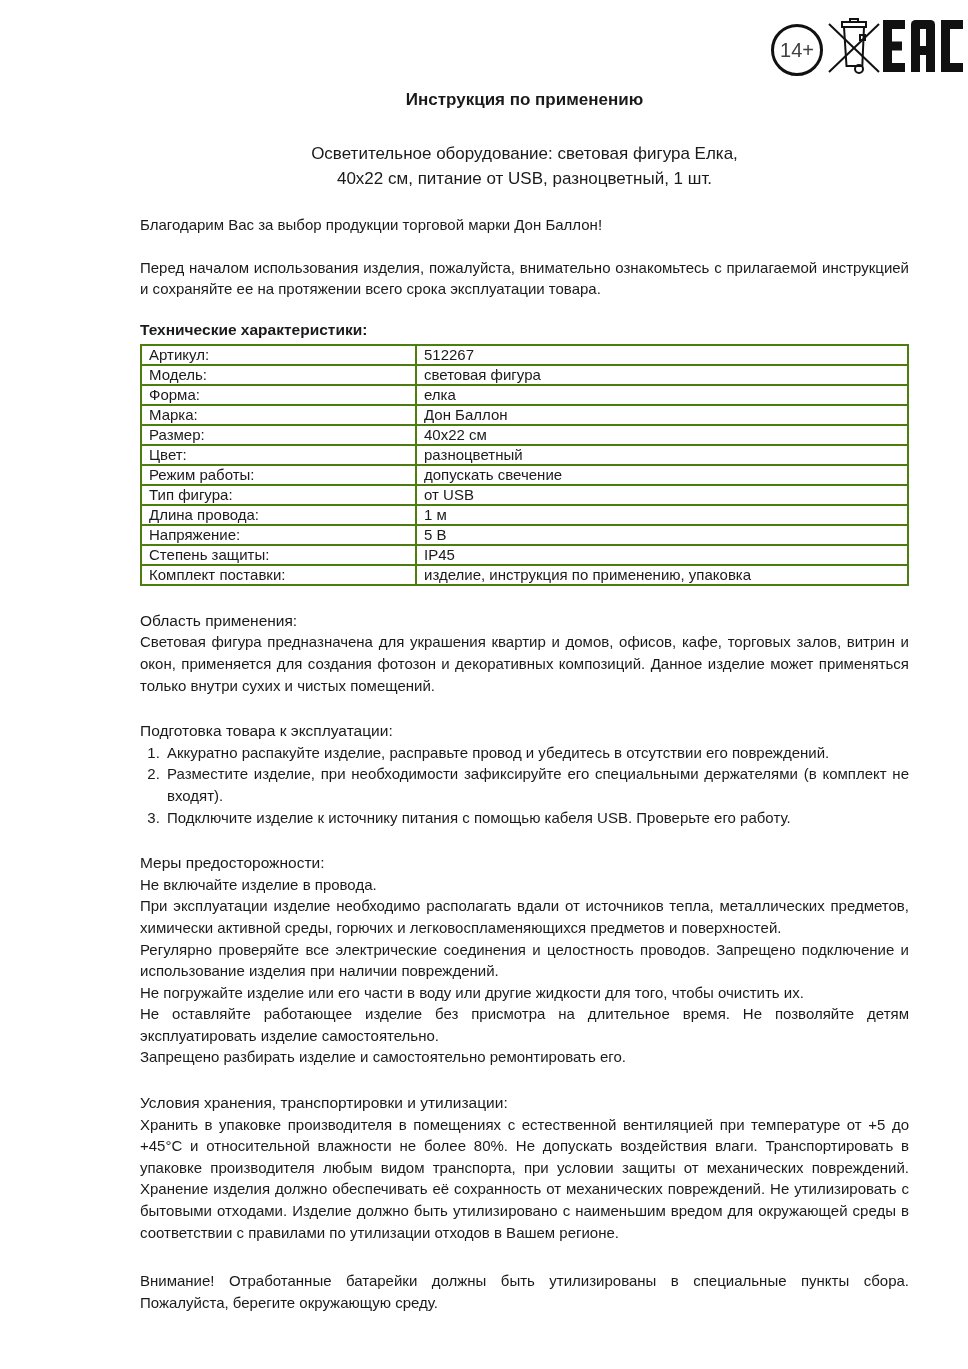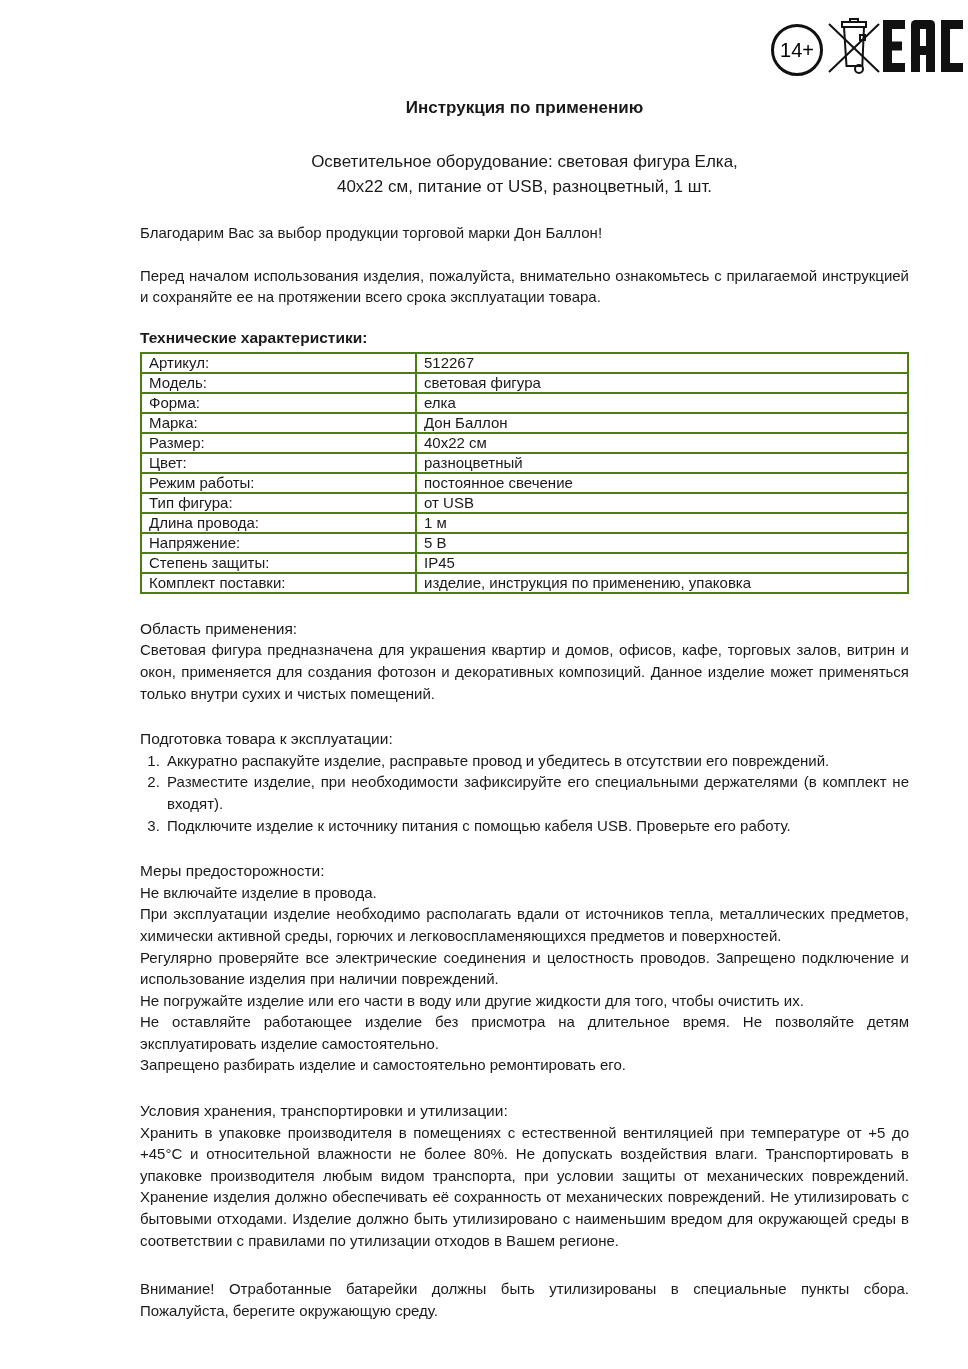--- a/index.html
+++ b/index.html
@@ -13,28 +13,28 @@
     -webkit-font-smoothing: antialiased;
   }
   .page { position: relative; width: 968px; height: 1369px; }
 
   
   .marks { position: absolute; top: 0; left: 0; width: 100%; height: 90px; }
   .badge-age {
     position: absolute; left: 771px; top: 24px;
     width: 52px; height: 52px; border: 3px solid #111; border-radius: 50%;
     display: flex; align-items: center; justify-content: center;
-    font-size: 20px; letter-spacing: 0px; color: #000000;
+    font-size: 20px; letter-spacing: 0px; color: #404040;
   }
   .weee { position: absolute; left: 826px; top: 17px; }
   .eac  { position: absolute; left: 883px; top: 20px; }
 
   
   .content {
-    position: absolute; left: 140px; top: 8px;
+    position: absolute; left: 140px; top: 0;
     width: 769px;
   }
   .doc-title {
     margin-top: 90px;
     text-align: center;
     font-size: 17px; font-weight: bold;
   }
   .doc-subtitle {
     margin-top: 31px;
     text-align: center;
@@ -154,21 +154,21 @@
             <tr>
               <td class="spec-label">Размер:</td>
               <td>40х22 см</td>
             </tr>
             <tr>
               <td class="spec-label">Цвет:</td>
               <td>разноцветный</td>
             </tr>
             <tr>
               <td class="spec-label">Режим работы:</td>
-              <td>постоянное свечение</td>
+              <td>допускать свечение</td>
             </tr>
             <tr>
               <td class="spec-label">Тип фигура:</td>
               <td>от USB</td>
             </tr>
             <tr>
               <td class="spec-label">Длина провода:</td>
               <td>1 м</td>
             </tr>
             <tr>

